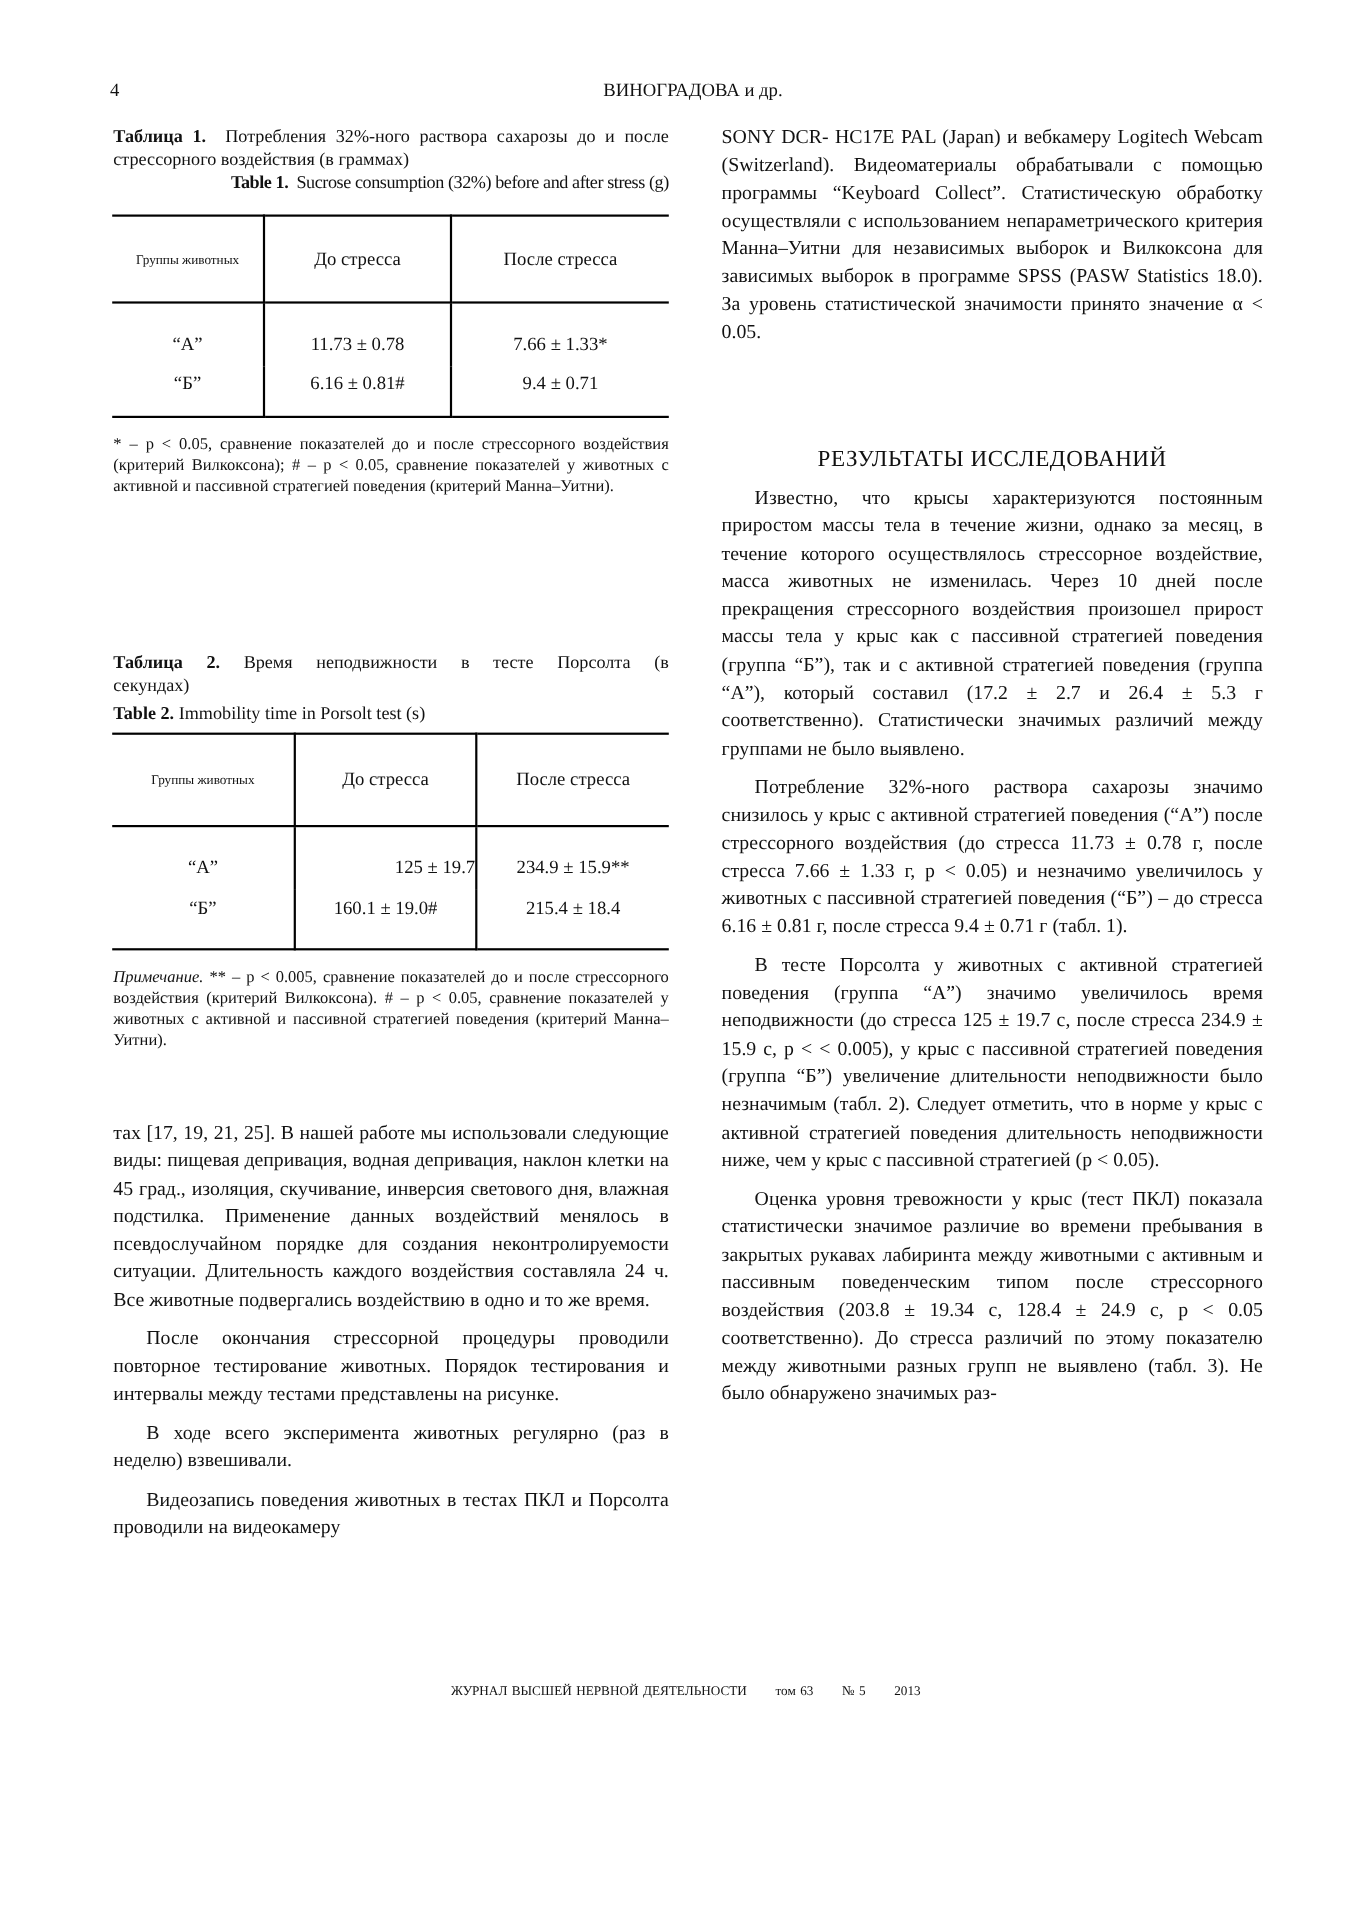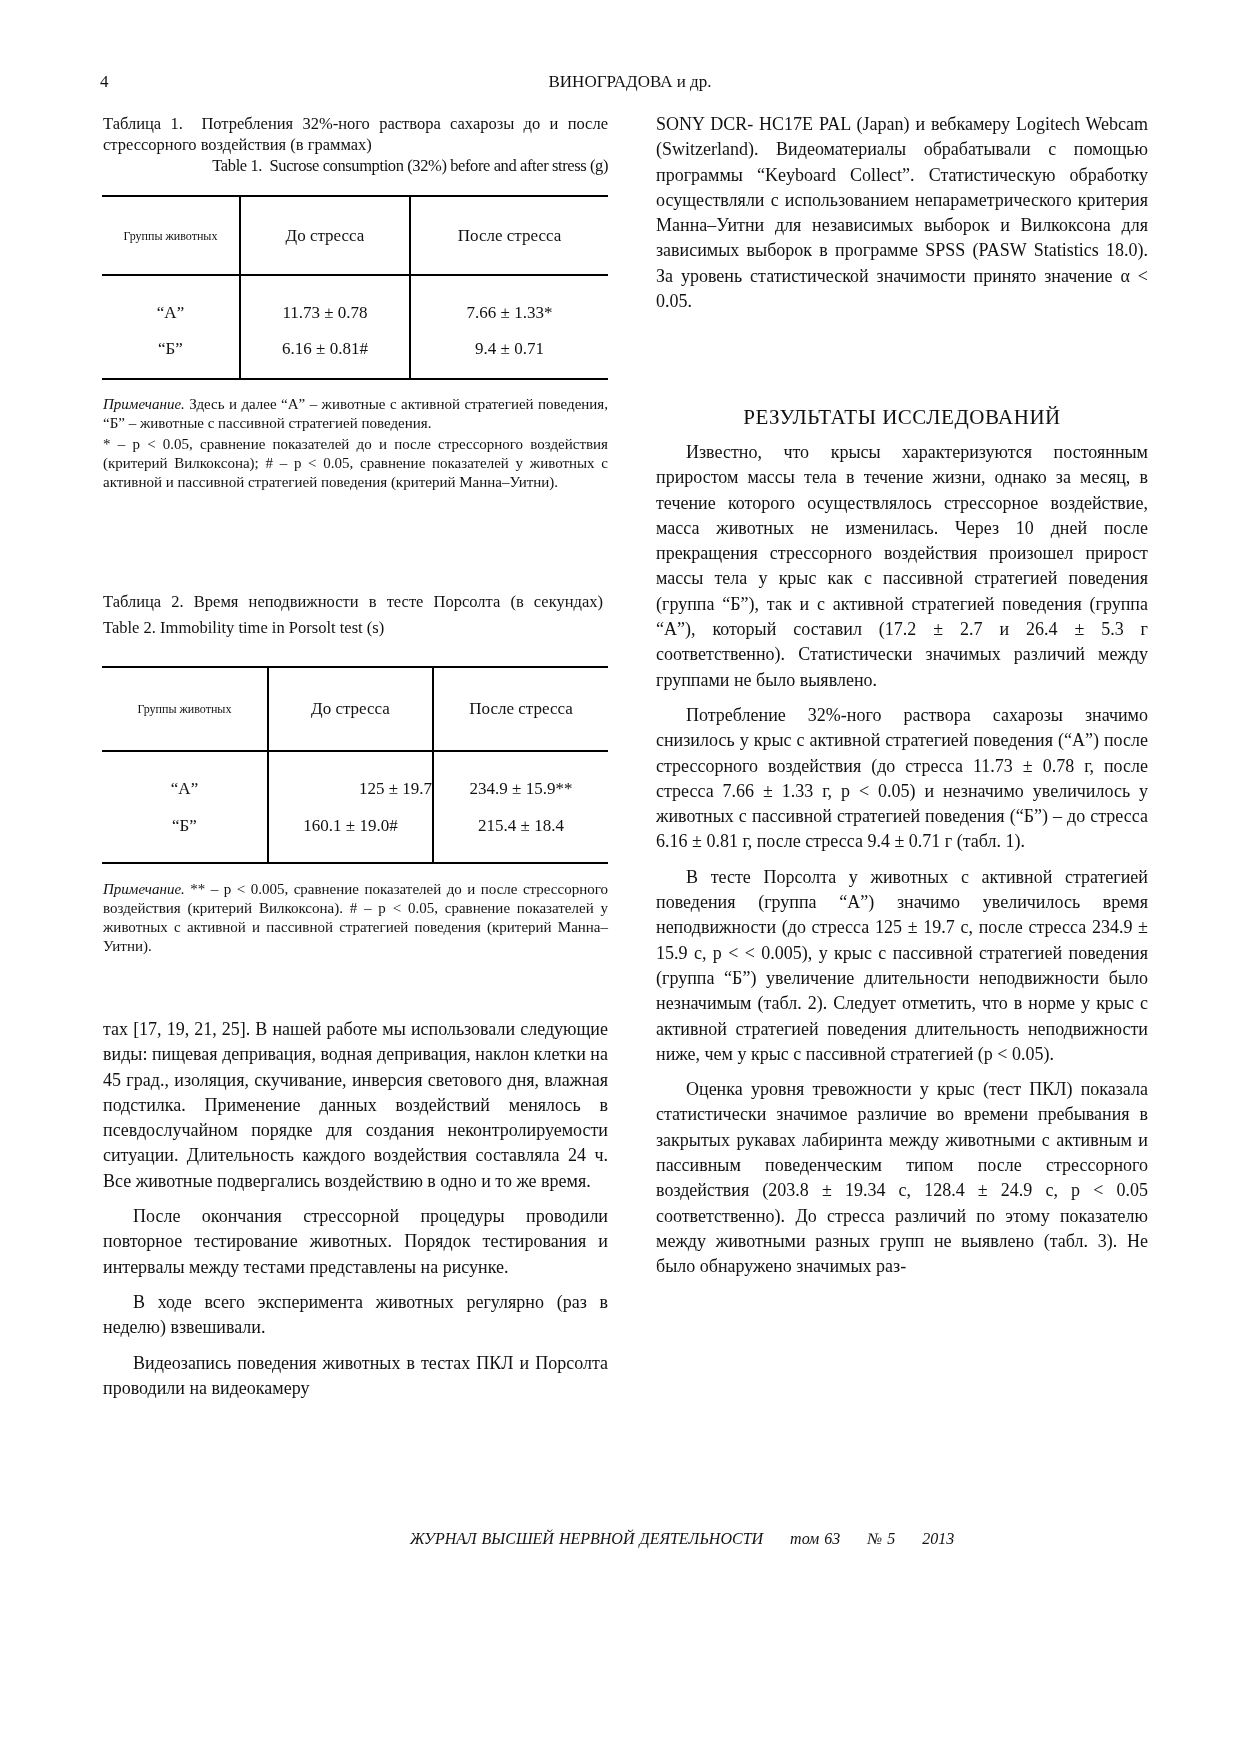--- a/index.html
+++ b/index.html
@@ -5,39 +5,39 @@
   html, body { margin: 0; padding: 0; background: #ffffff; }
   body { width: 1240px; height: 1754px; position: relative; overflow: hidden;
          font-family: "Liberation Serif", "DejaVu Serif", serif; color: #111; }
   .abs { position: absolute; }
   .running-head { top: 72px; font-size: 17px; }
   .page-num { left: 100px; }
   .run-title { left: 10px; width: 1240px; text-align: center; }
   .run-title span { display: inline-block; }
 
   .caption { font-size: 16.5px; line-height: 21px; text-align: justify; }
-  .caption b { font-weight: normal; }
+  .caption b { font-weight: bold; }
 
   table.data { border-collapse: collapse; position: absolute; font-size: 17px; }
   table.data th, table.data td { text-align: center; font-weight: normal; padding: 0; }
   table.data tr.head th { border-top: 2.5px solid #000; border-bottom: 2.5px solid #000; }
   table.data .vr { border-right: 2.5px solid #000; }
   table.data tr.last td { border-bottom: 2.5px solid #000; }
   table.data th.group { font-size: 12px; line-height: 20px; }
 
   .note { font-size: 15px; line-height: 19px; text-align: justify; }
   .note i { font-style: italic; }
   .note p { margin: 0 0 2px 0; }
 
   .col-text { font-size: 18px; line-height: 25.3px; text-align: justify; }
   .col-text p { margin: 0 0 10px 0; text-indent: 30px; }
   .col-text p.noindent { text-indent: 0; }
   .section-title { font-size: 21px; text-align: center; letter-spacing: 0.5px; }
 
-  .footer { top: 1530px; left: 410px; font-size: 16px; word-spacing: 1px; font-style: italic; }
+  .footer { top: 1530px; left: 410px; font-size: 12px; word-spacing: 1px; }
   .footer span { margin-right: 22px; }
 </style>
 </head>
 <body>
 
 <div class="abs running-head page-num">4</div>
 <div class="abs running-head run-title"><span>ВИНОГРАДОВА и др.</span></div>
 
 <div class="abs caption" style="top:113px; left:103px; width:505px;">
   <div><b>Таблица 1.</b>&nbsp; <span>Потребления 32%-ного раствора сахарозы до и после стрессорного воздействия (в граммах)</span></div>
@@ -63,21 +63,20 @@
   </tr>
   <tr class="last" style="height:46px;">
     <td class="vr" style="vertical-align:top; padding-top:6px;">“Б”</td>
     <td class="vr" style="vertical-align:top; padding-top:6px;">6.16 ± 0.81#</td>
     <td style="vertical-align:top; padding-top:6px;">9.4 ± 0.71</td>
   </tr>
 </tbody>
   </table>
 
 <div class="abs note" style="top:395px; left:103px; width:505px;">
-  <p><i>Примечание.</i> <span>Здесь и далее “А” – животные с активной стратегией поведения, “Б” – животные с пассивной стратегией поведения.</span></p>
   <p>* – p &lt; 0.05, сравнение показателей до и после стрессорного воздействия (критерий Вилкоксона); # – p &lt; 0.05, сравнение показателей у животных с активной и пассивной стратегией поведения (критерий Манна–Уитни).</p>
 </div>
 
 <div class="abs caption" style="top:591px; left:103px; width:505px;">
   <div style="word-spacing:6px;"><b>Таблица 2.</b> <span>Время неподвижности в тесте Порсолта (в секундах)</span></div>
   <div style="margin-top:5px;"><b>Table 2.</b> <span>Immobility time in Porsolt test (s)</span></div>
 </div>
 
 <table class="data" style="top:666px; left:102px; width:506px;">
   <colgroup>

